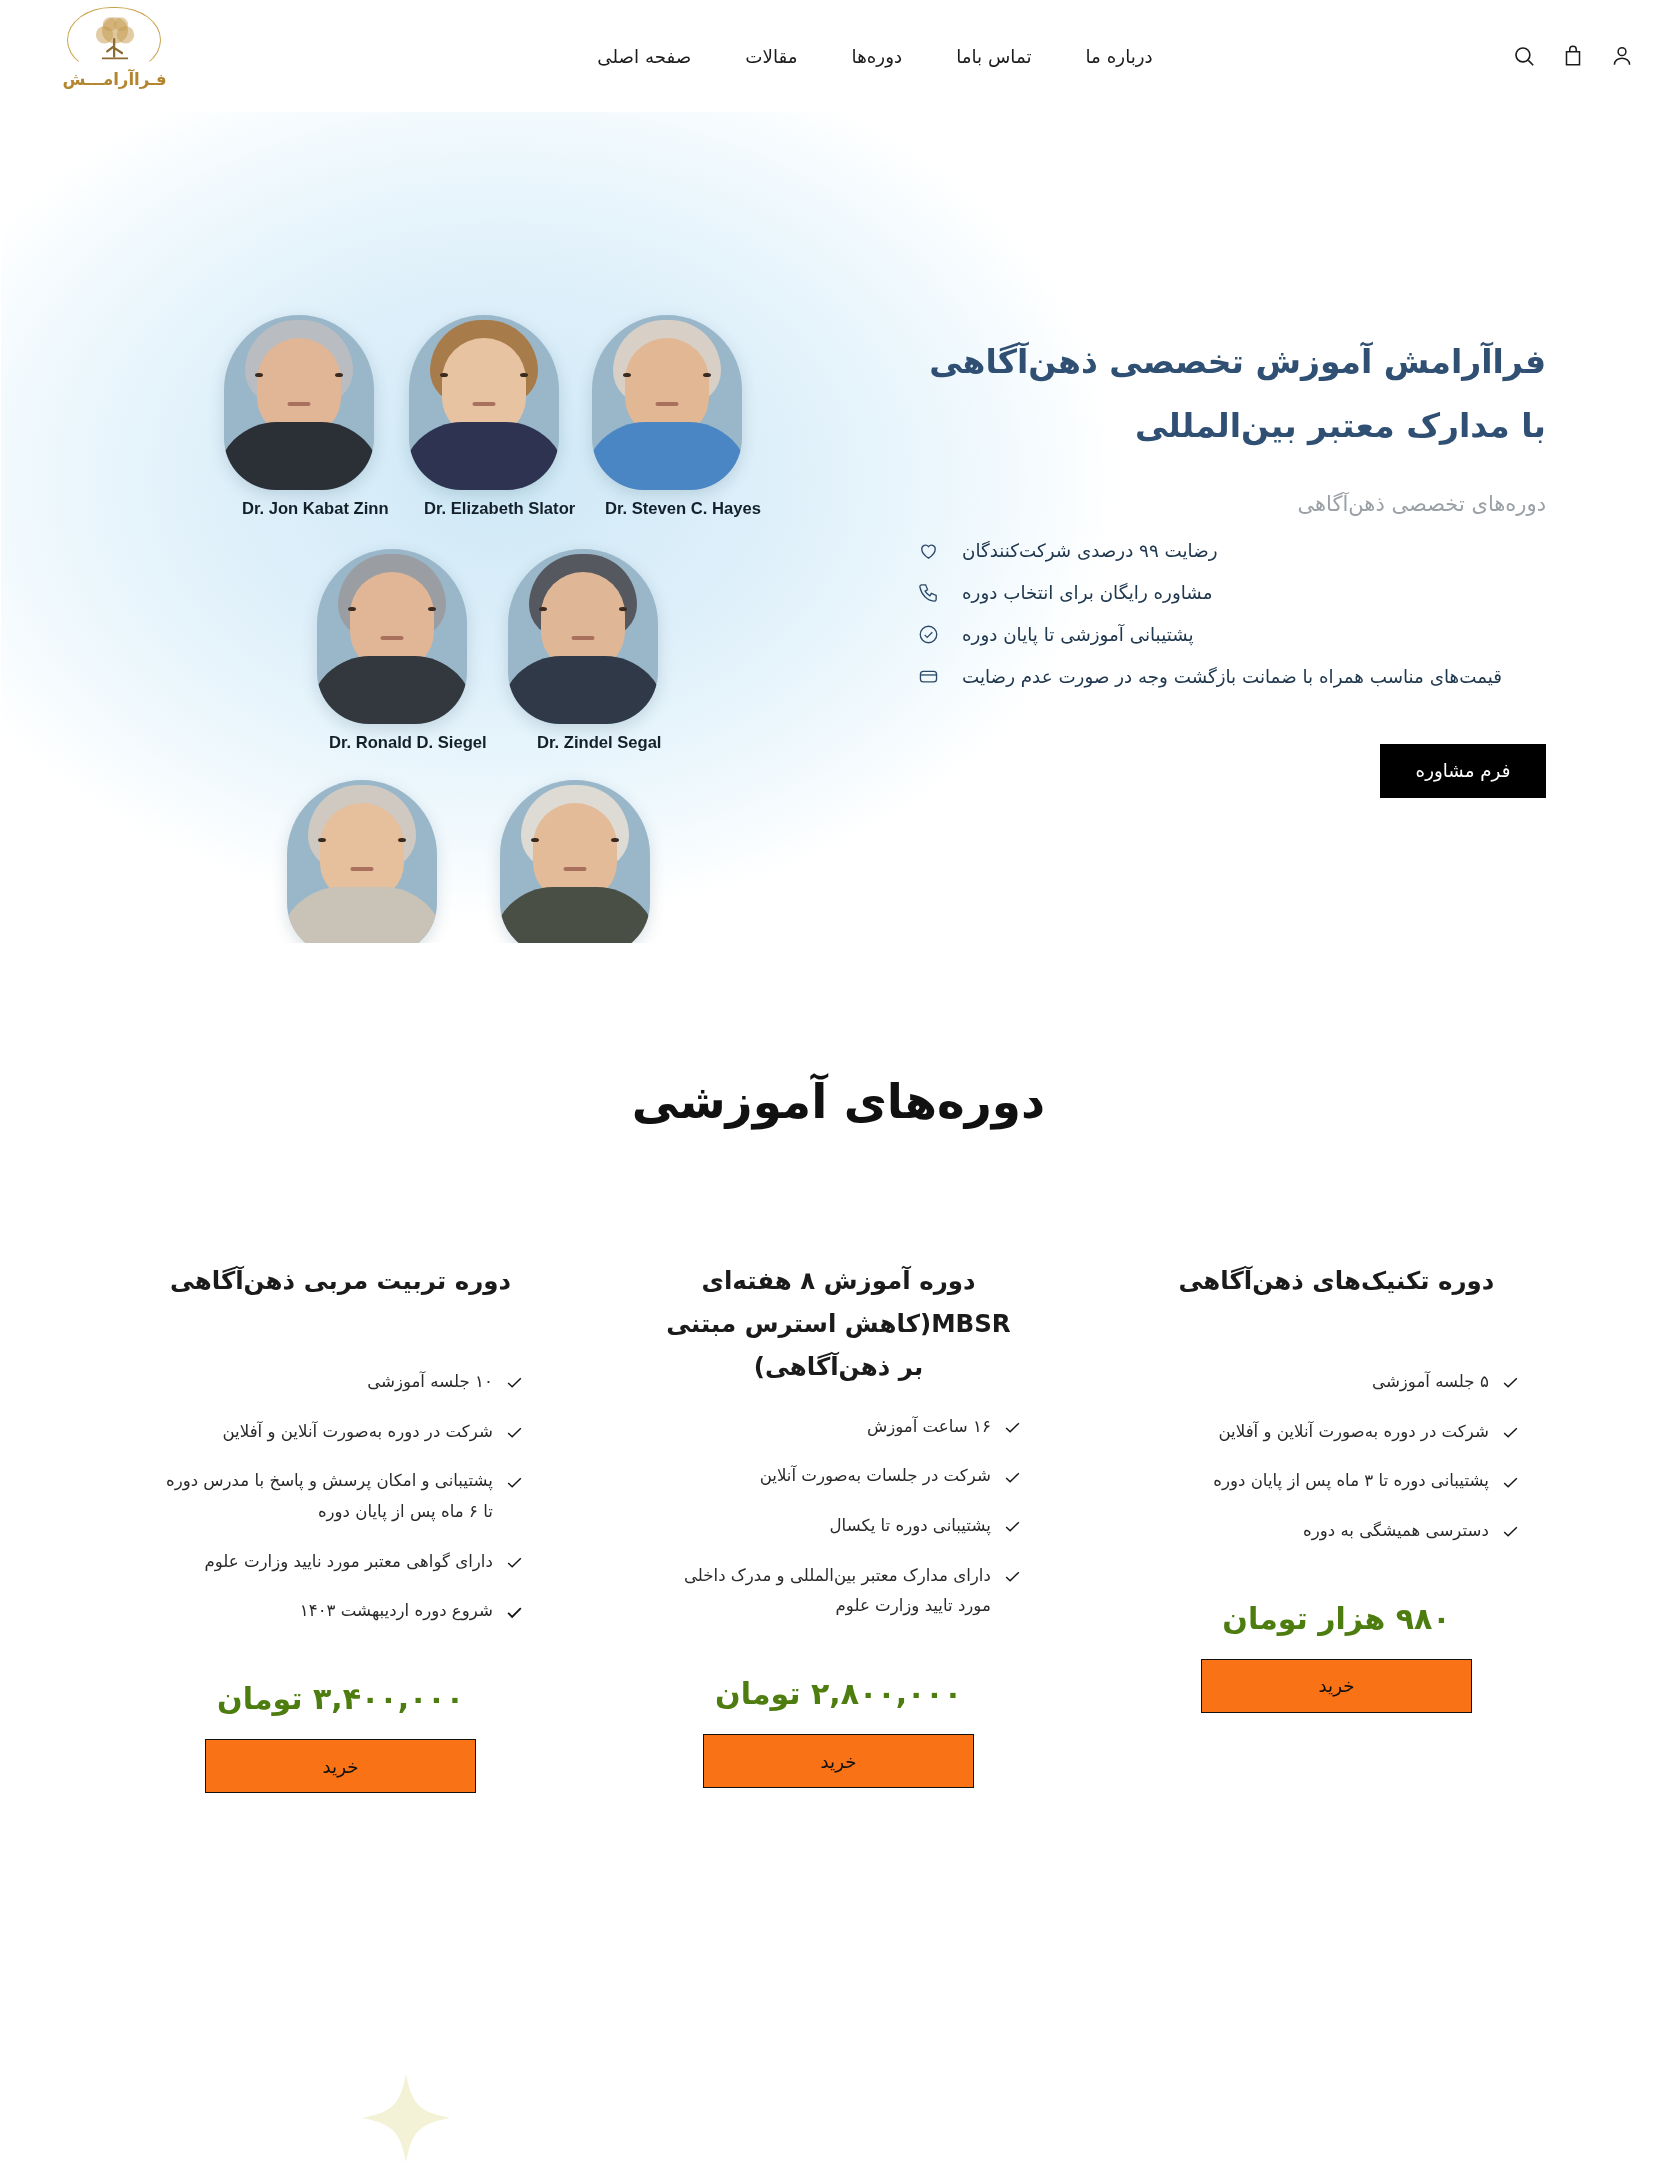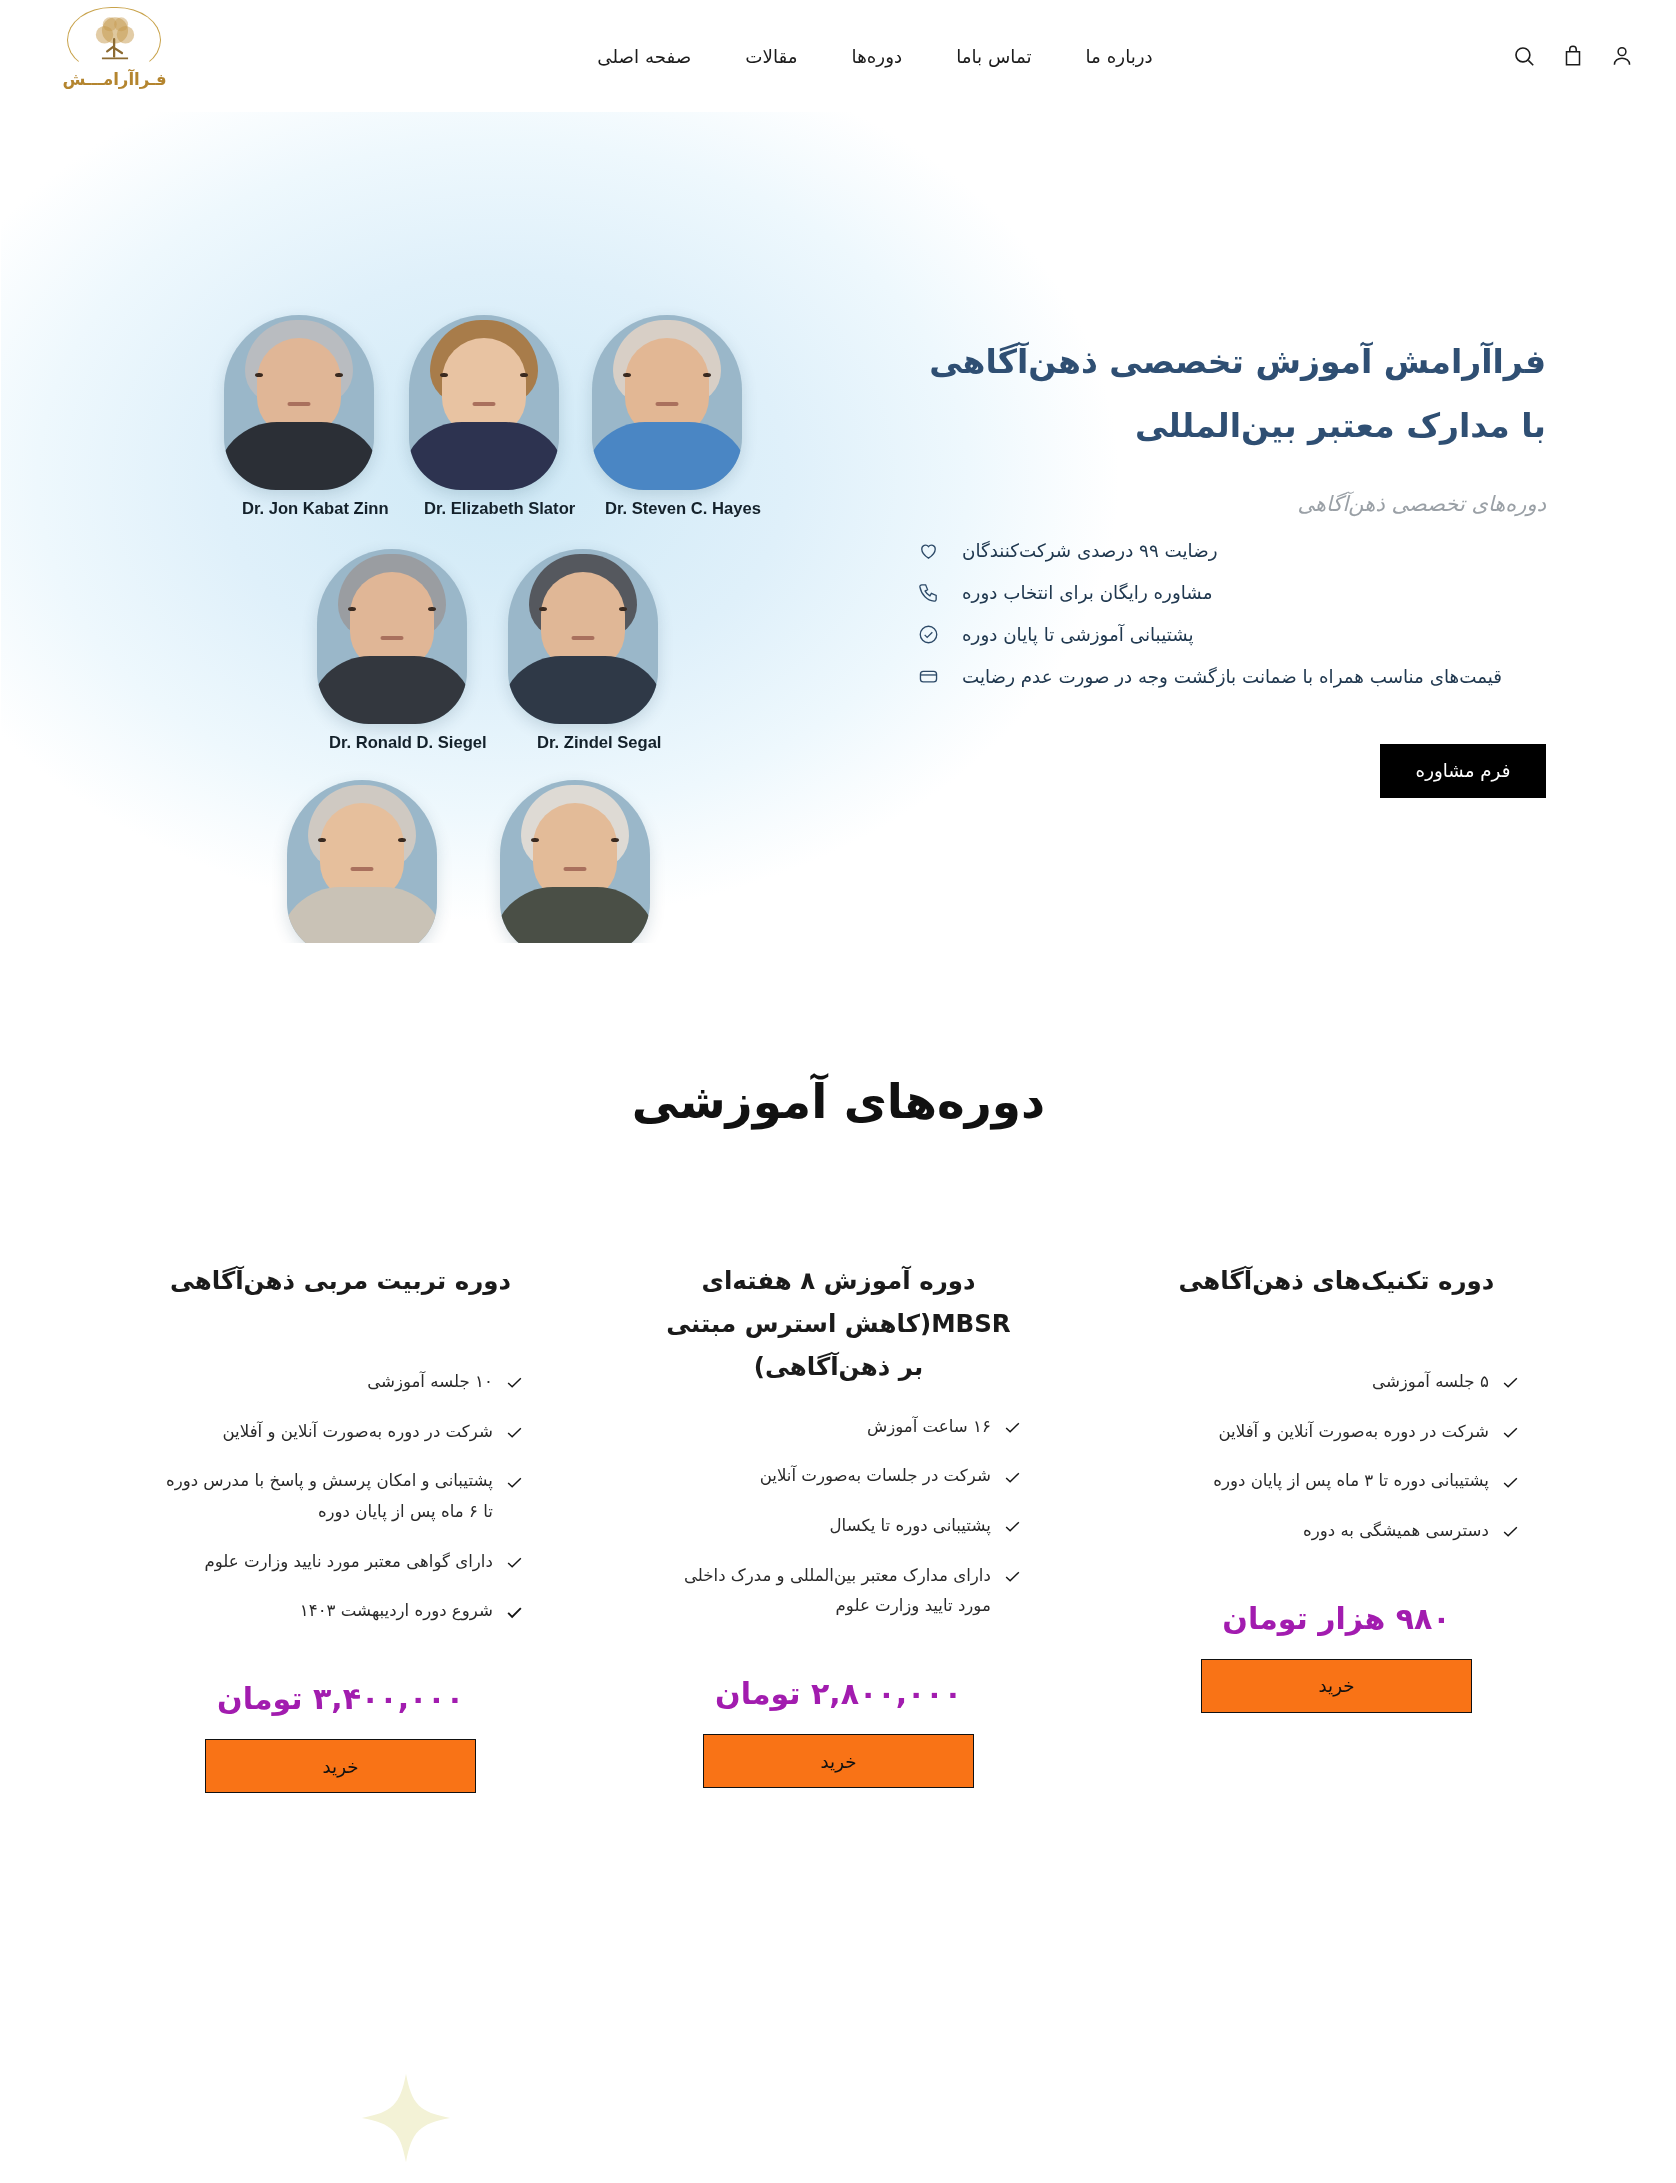--- a/index.html
+++ b/index.html
@@ -136,21 +136,20 @@
     font-size: 33px;
     line-height: 1.95;
     font-weight: 700;
     color: #2f4f73;
     letter-spacing: 0.3px;
   }
   .hero-sub {
     margin-top: 33px;
     font-size: 21px;
     color: #9aa0a6;
-    font-style: italic;
   }
   .hero-list { margin-top: 23px; }
   .hero-li {
     display: flex;
     align-items: center;
     justify-content: flex-start;
     flex-direction: row-reverse;
     gap: 22px;
     margin-bottom: 19px;
     font-size: 18.3px;
@@ -226,21 +225,21 @@
     font-size: 16.6px;
     line-height: 1.85;
     color: #2a2a2a;
     text-align: right;
   }
   .check { flex: 0 0 19px; width: 19px; height: 19px; margin-top: 5.2px; color:#151515; }
   .price {
     margin-top: 35px;
     font-size: 30px;
     font-weight: 700;
-    color: #a21caf;
+    color: #4d7c0f;
     letter-spacing: 0.4px;
   }
   .buy {
     margin-top: 23px;
     width: 271px;
     height: 54px;
     border: 0.9px solid #111;
     background: #f97316;
     font-size: 18.3px;
     color: #111;

